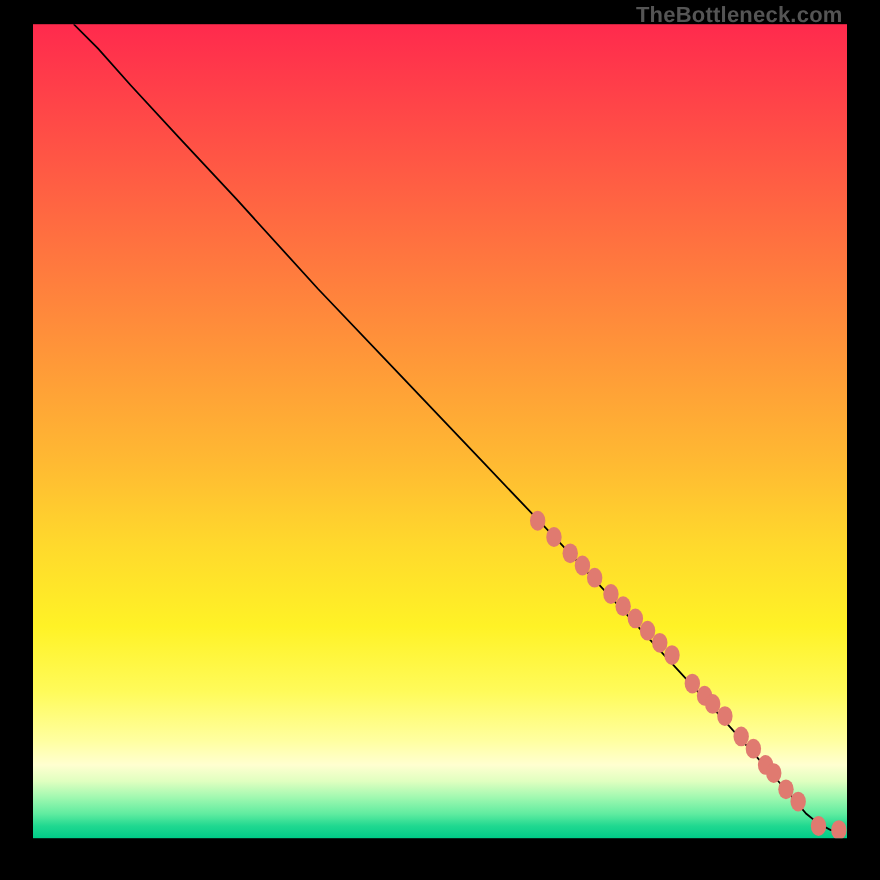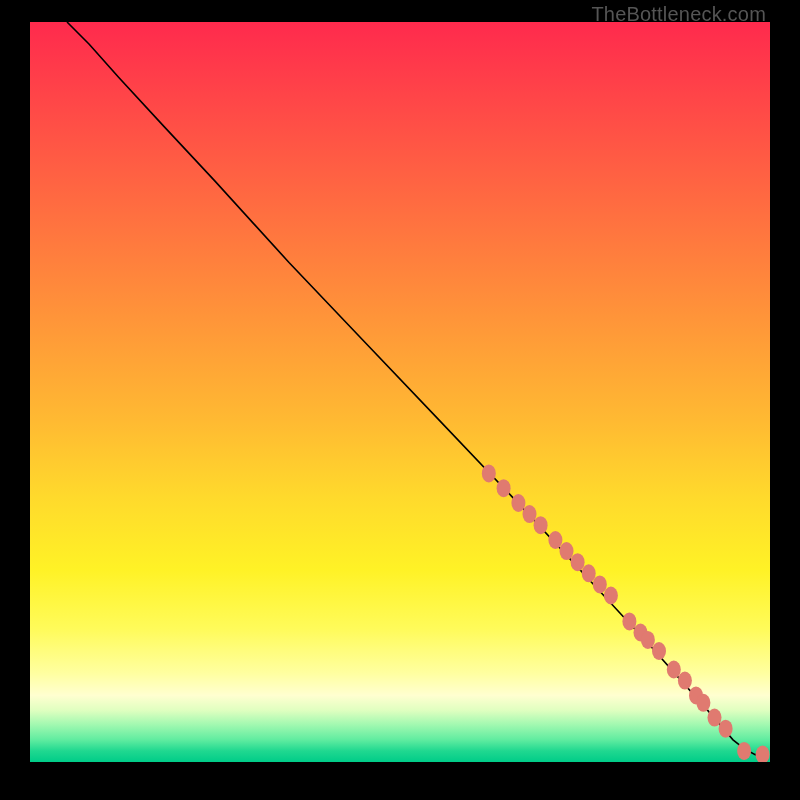--- a/index.html
+++ b/index.html
@@ -35,21 +35,21 @@
       #20d890 98.5%,
       #00cc88 100%
     );
   }
   .attribution {
     position: absolute;
     top: 3px;
     right: 34px;
     color: #555;
     font-size: 20px;
-    font-weight: 400;
+    font-weight: 700;
     letter-spacing: 0.2px;
   }
   svg.plot {
     position: absolute;
     left: 0;
     top: 0;
     width: 740px;
     height: 740px;
   }
   .curve {

